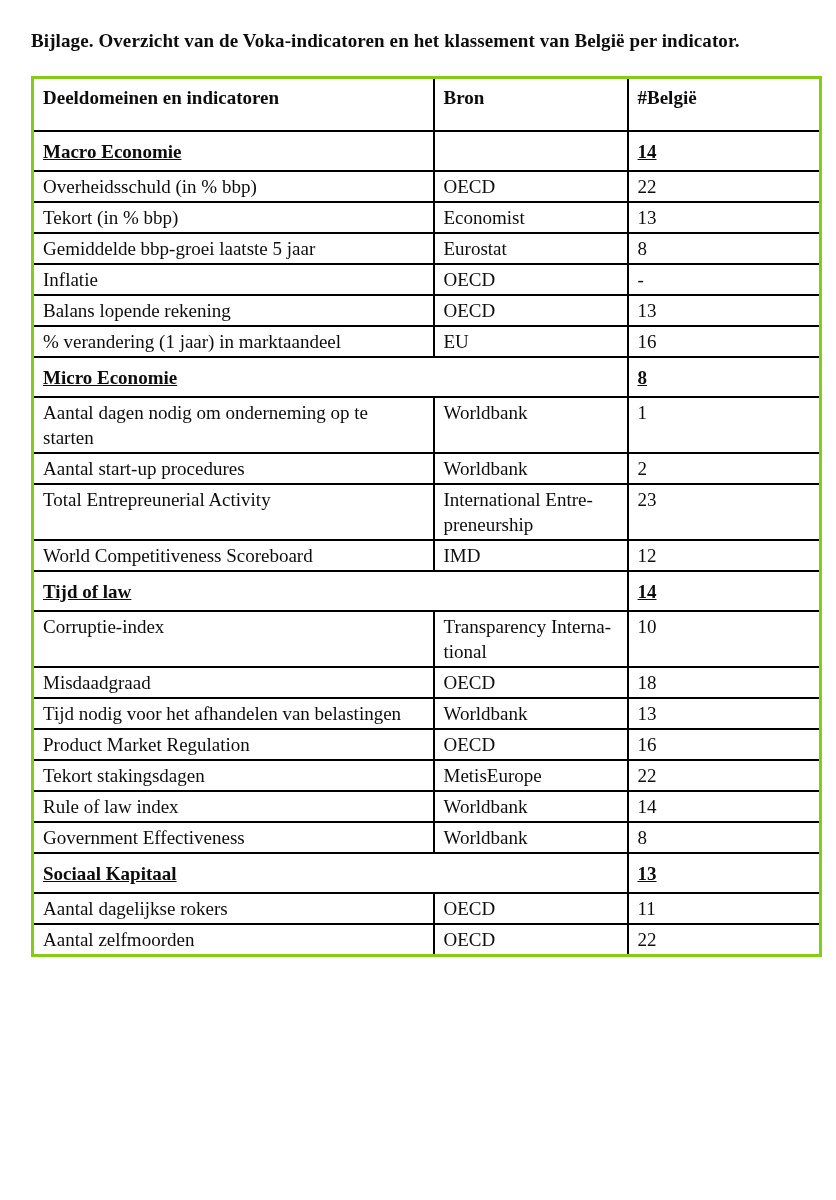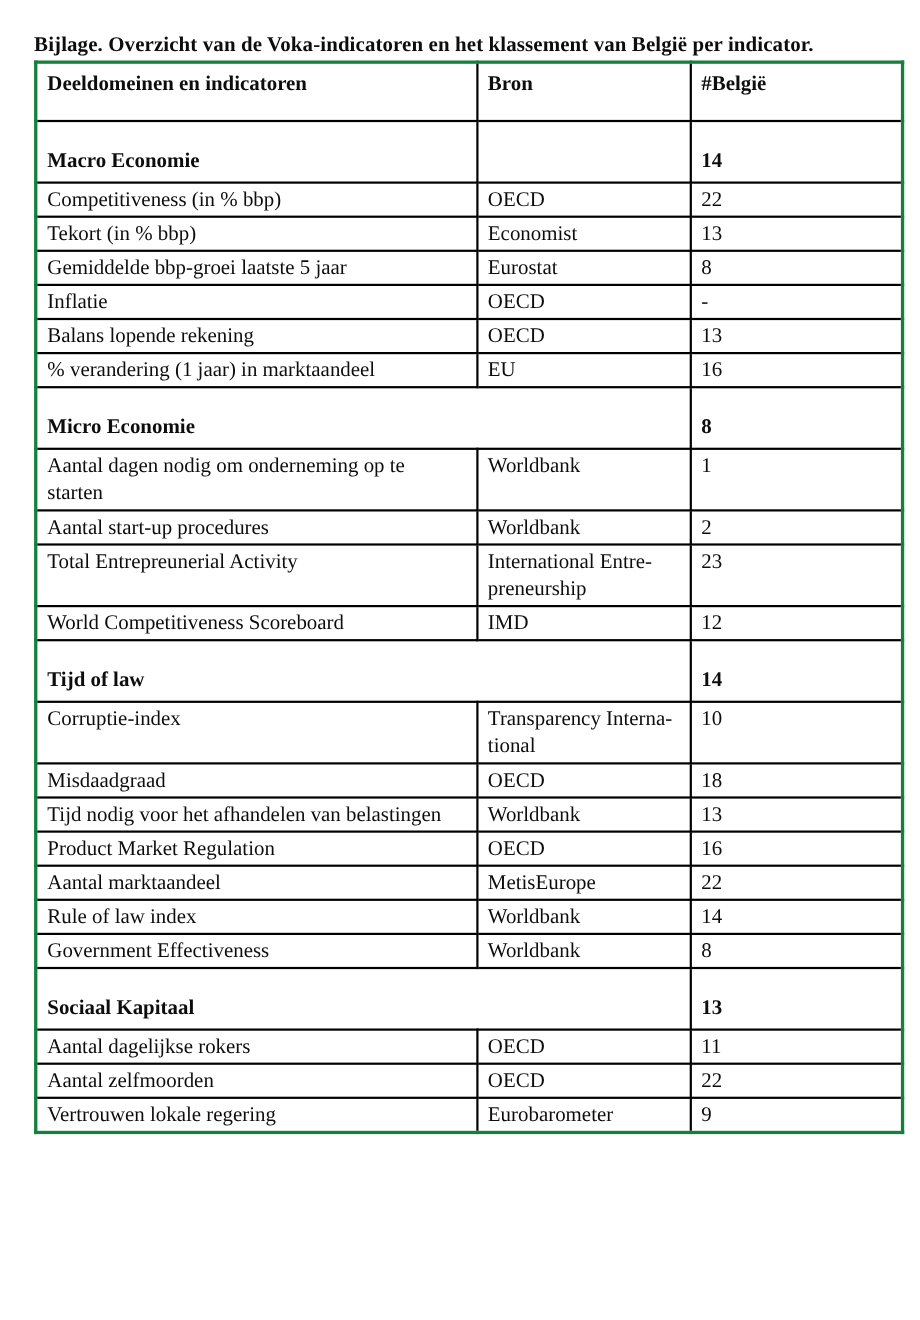--- a/index.html
+++ b/index.html
@@ -9,49 +9,50 @@
     color: #0d0d0d;
     font-family: "Liberation Serif", "DejaVu Serif", serif;
   }
   body {
     padding: 30px 14px 20px 31px;
   }
   .page-title {
     font-size: 19px;
     font-weight: bold;
     letter-spacing: 0.1px;
-    margin-bottom: 3px;
+    margin-bottom: 24px;
     white-space: nowrap;
   }
   table.indicator-table {
     border-collapse: collapse;
     table-layout: fixed;
     width: 788px;
-    border: 3px solid #15803d;
+    border: 3px solid #84cc16;
   }
   .indicator-table th,
   .indicator-table td {
     border: 2px solid #000;
     font-size: 19px;
     line-height: 25px;
     text-align: left;
     padding: 2px 9px;
     overflow: hidden;
   }
   .indicator-table th {
     font-weight: bold;
     vertical-align: top;
     height: 53px;
     padding-top: 6px;
   }
   tr.group-row td {
     font-weight: bold;
     vertical-align: bottom;
-    height: 56px;
+    height: 40px;
     padding-bottom: 6px;
+    text-decoration: underline;
   }
   tr.data-row td {
     vertical-align: top;
     height: 31px;
   }
   .name-cell, .bron-cell {
     white-space: pre-line;
   }
 </style>
 </head>
@@ -72,21 +73,21 @@
       <th>#België</th>
     </tr>
   </thead>
   <tbody>
       <tr class="group-row">
         <td class="name-cell">Macro Economie</td>
         <td class="bron-cell"></td>
         <td class="rank-cell">14</td>
       </tr>
       <tr class="data-row">
-        <td class="name-cell">Competitiveness (in % bbp)</td>
+        <td class="name-cell">Overheidsschuld (in % bbp)</td>
         <td class="bron-cell">OECD</td>
         <td class="rank-cell">22</td>
       </tr>
       <tr class="data-row">
         <td class="name-cell">Tekort (in % bbp)</td>
         <td class="bron-cell">Economist</td>
         <td class="rank-cell">13</td>
       </tr>
       <tr class="data-row">
         <td class="name-cell">Gemiddelde bbp-groei laatste 5 jaar</td>
@@ -153,21 +154,21 @@
         <td class="name-cell">Tijd nodig voor het afhandelen van belastingen</td>
         <td class="bron-cell">Worldbank</td>
         <td class="rank-cell">13</td>
       </tr>
       <tr class="data-row">
         <td class="name-cell">Product Market Regulation</td>
         <td class="bron-cell">OECD</td>
         <td class="rank-cell">16</td>
       </tr>
       <tr class="data-row">
-        <td class="name-cell">Aantal marktaandeel</td>
+        <td class="name-cell">Tekort stakingsdagen</td>
         <td class="bron-cell">MetisEurope</td>
         <td class="rank-cell">22</td>
       </tr>
       <tr class="data-row">
         <td class="name-cell">Rule of law index</td>
         <td class="bron-cell">Worldbank</td>
         <td class="rank-cell">14</td>
       </tr>
       <tr class="data-row">
         <td class="name-cell">Government Effectiveness</td>
@@ -181,19 +182,14 @@
       <tr class="data-row">
         <td class="name-cell">Aantal dagelijkse rokers</td>
         <td class="bron-cell">OECD</td>
         <td class="rank-cell">11</td>
       </tr>
       <tr class="data-row">
         <td class="name-cell">Aantal zelfmoorden</td>
         <td class="bron-cell">OECD</td>
         <td class="rank-cell">22</td>
       </tr>
-      <tr class="data-row">
-        <td class="name-cell">Vertrouwen lokale regering</td>
-        <td class="bron-cell">Eurobarometer</td>
-        <td class="rank-cell">9</td>
-      </tr>
     </tbody>
 </table>
 
 </body></html>

